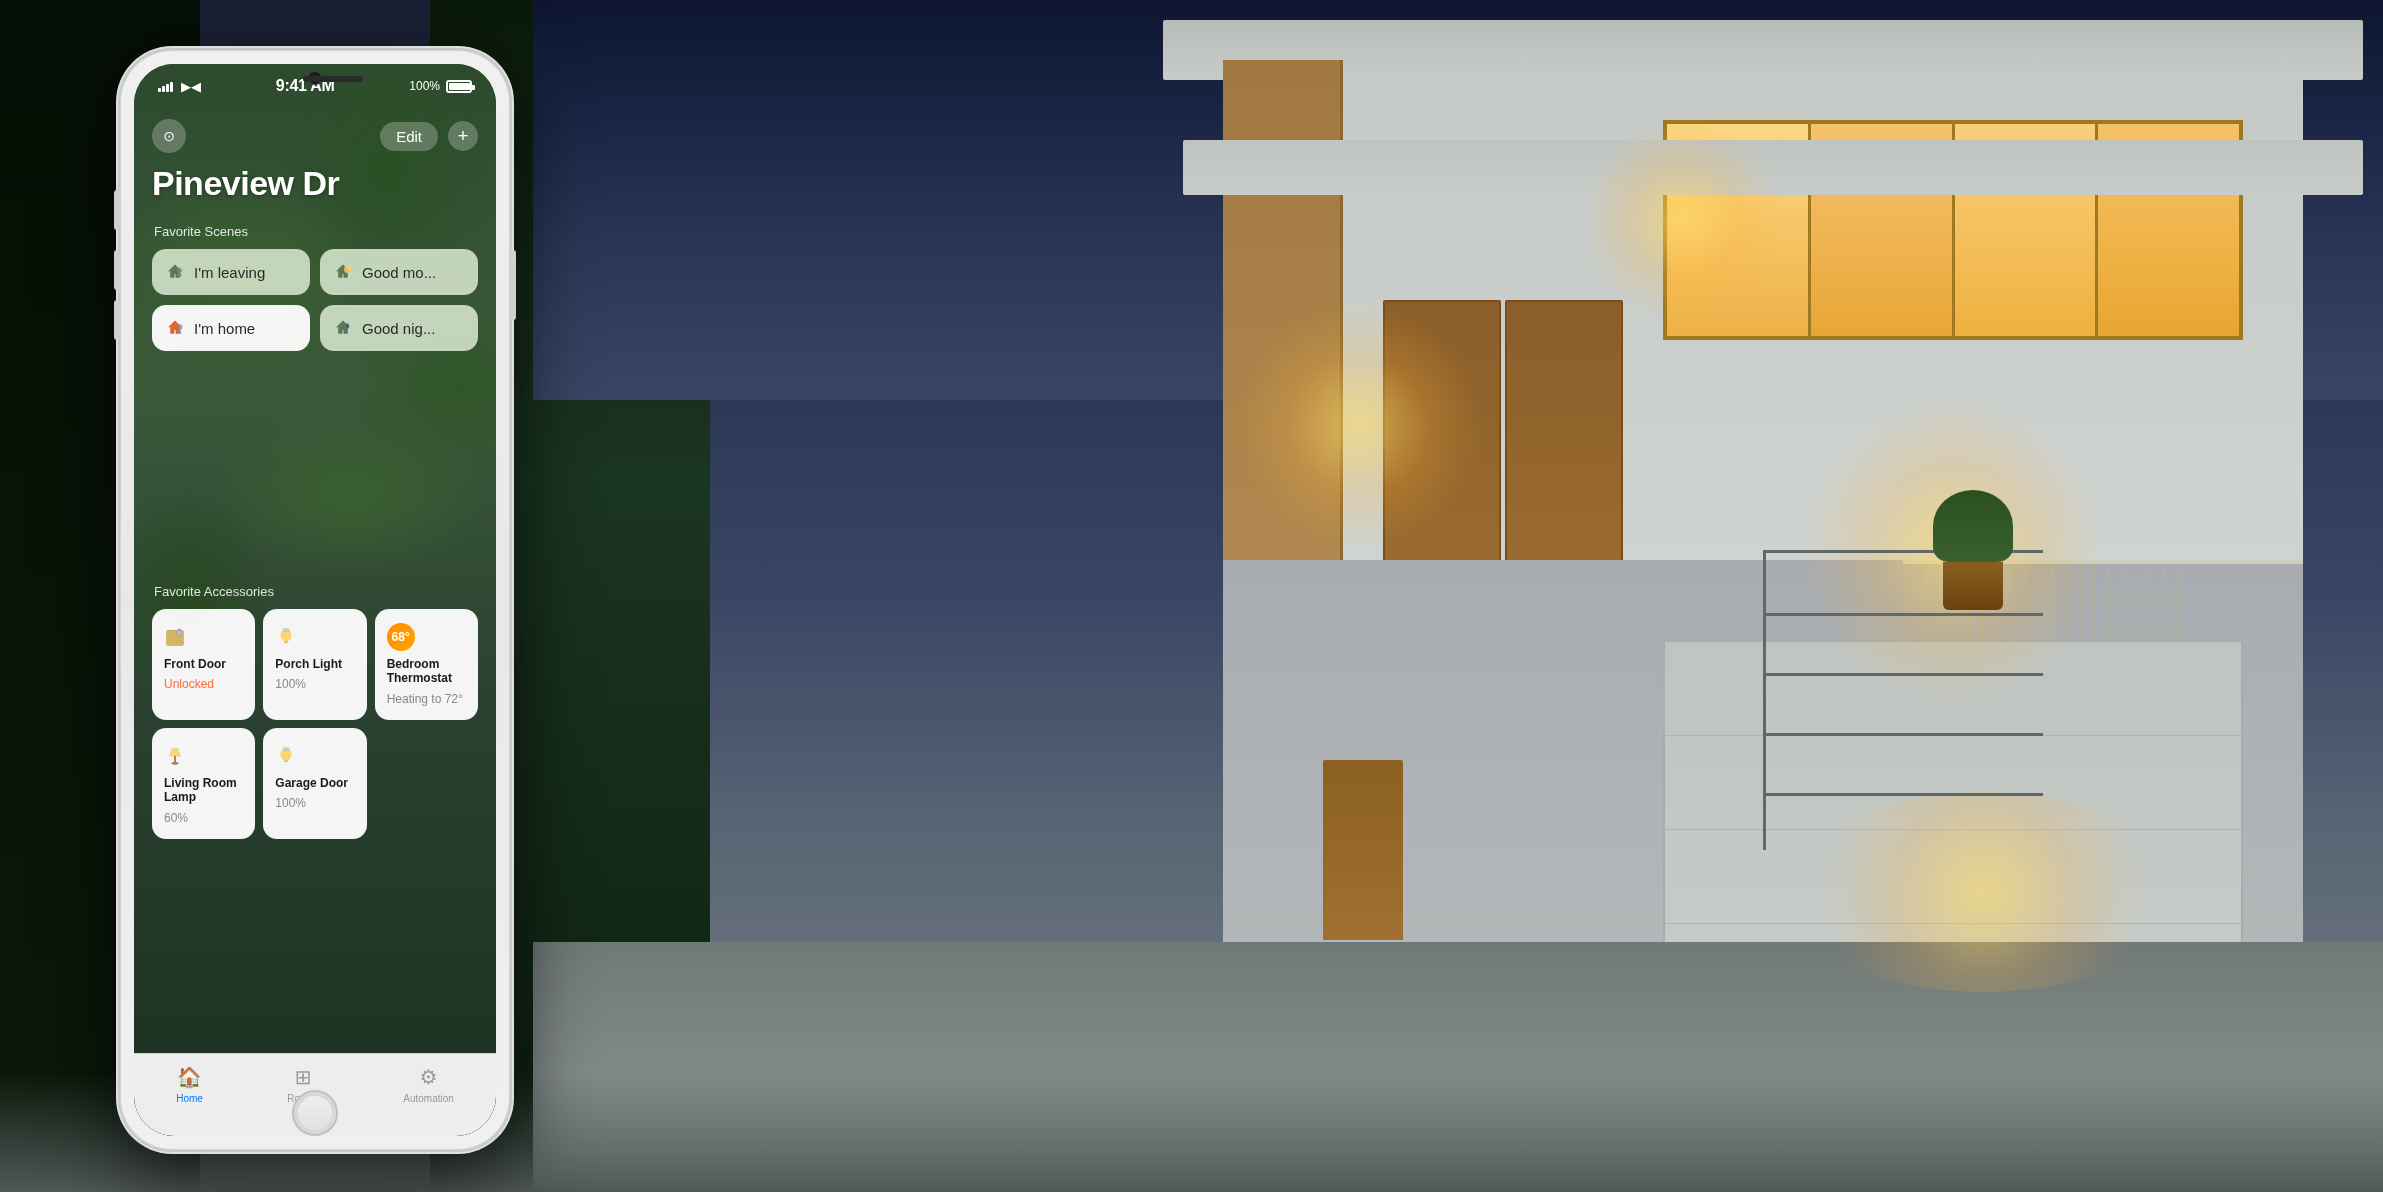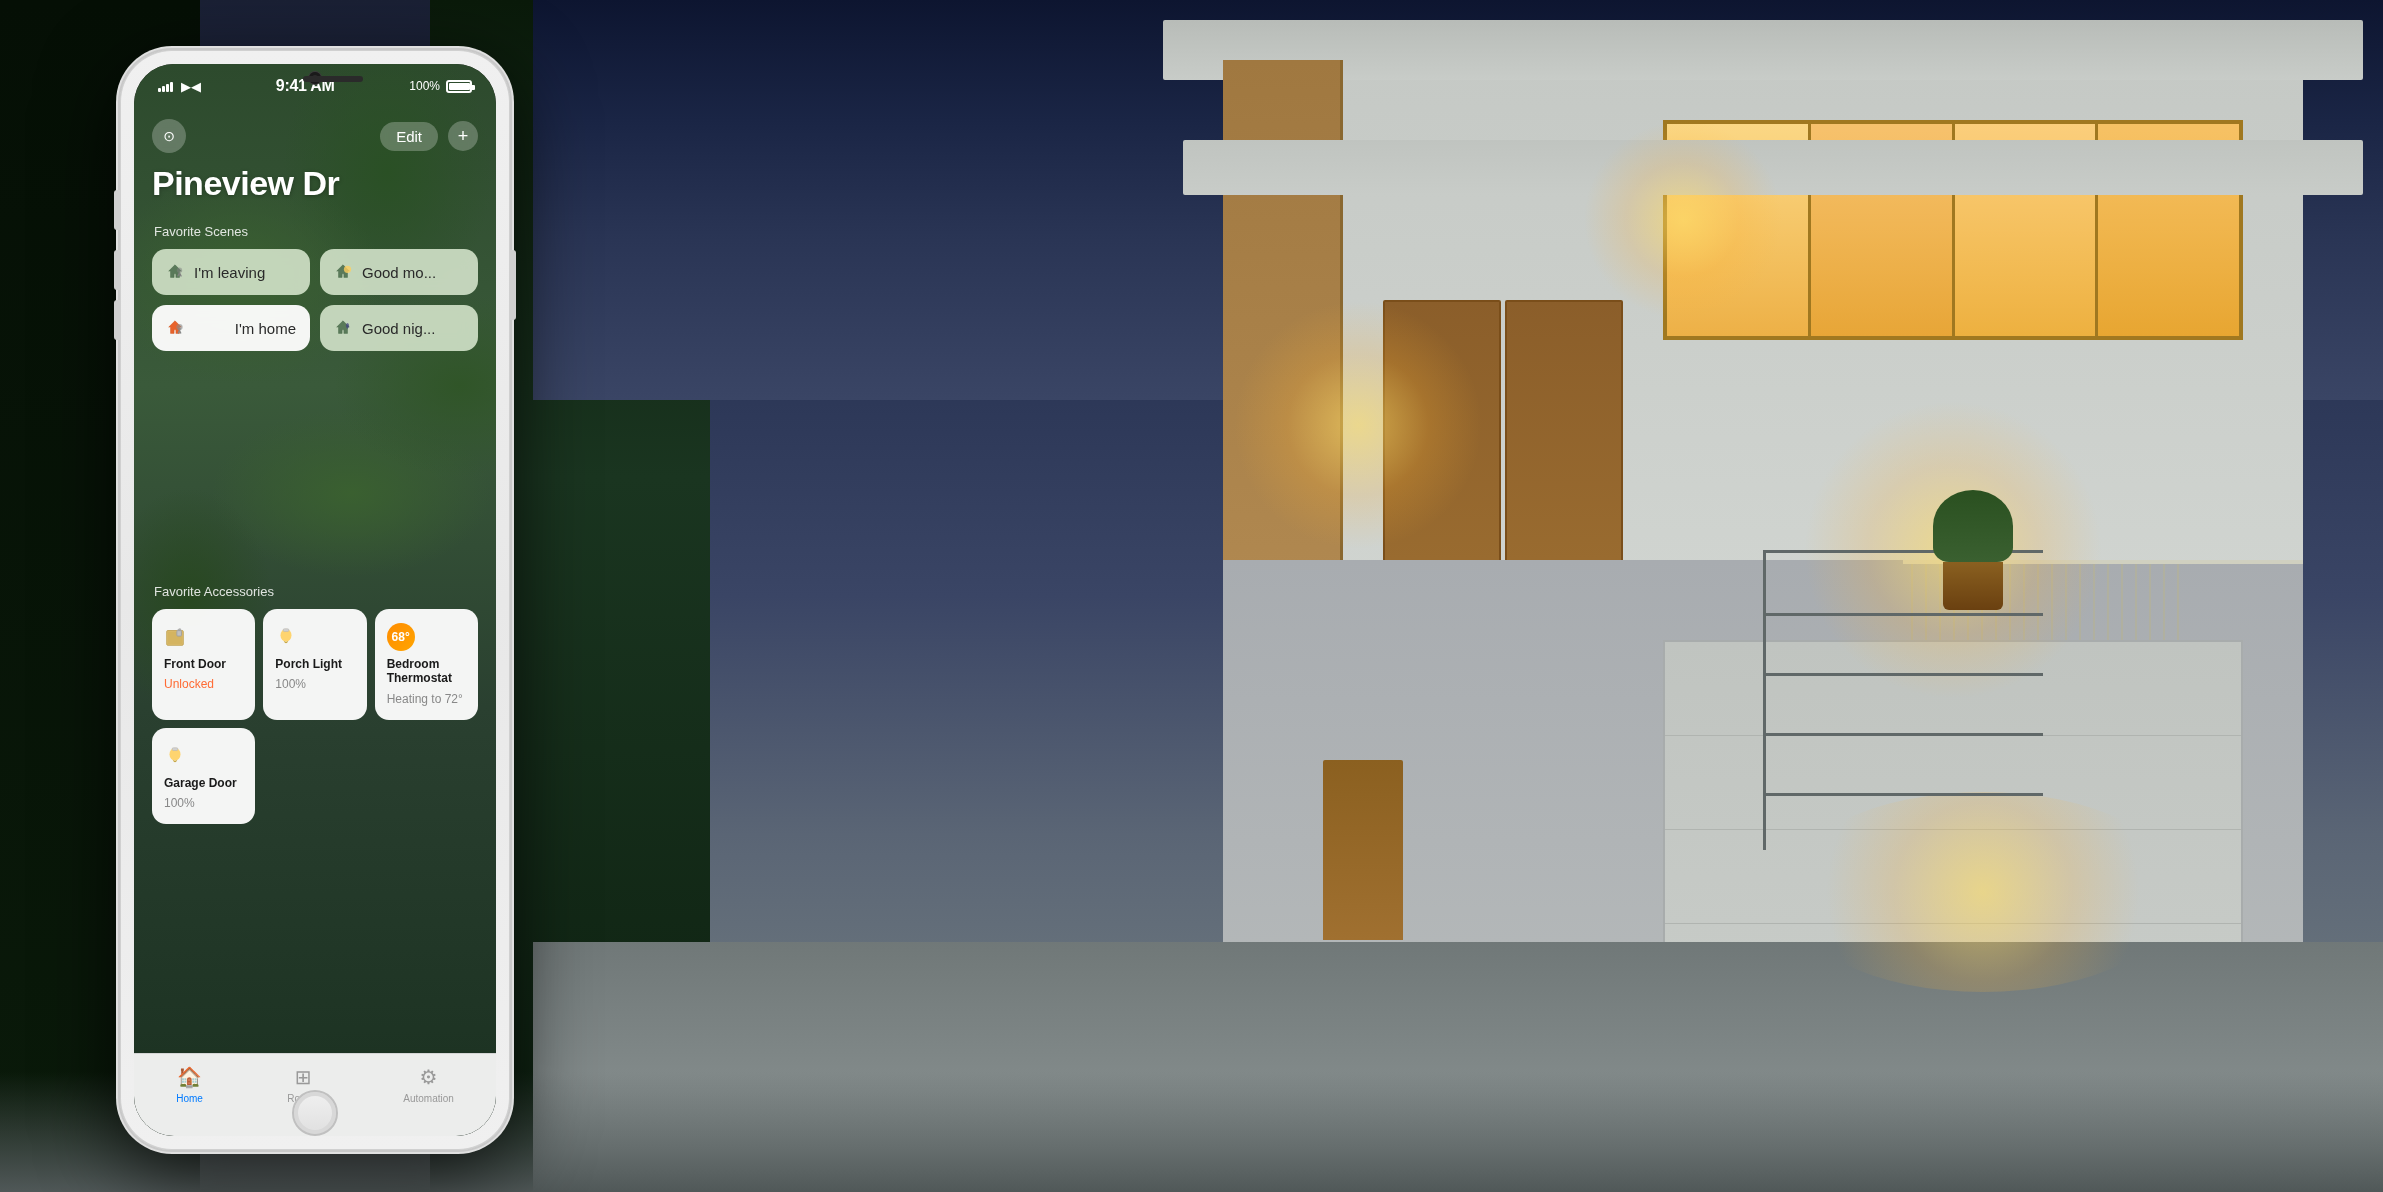--- a/index.html
+++ b/index.html
@@ -263,21 +263,20 @@
       border-radius: 14px;
       padding: 14px 14px;
       display: flex;
       align-items: center;
       gap: 10px;
       backdrop-filter: blur(8px);
     }
 
     .scene-card.active {
       background: rgba(255, 255, 255, 0.95);
-      justify-content: space-between;
     }
 
     .scene-label {
       font-size: 15px;
       font-weight: 500;
       color: #2a2a2a;
     }
 
     
     .accessories-section {
@@ -671,20 +670,33 @@
           </div>
 
           <div class="accessory-card active">
             <div class="acc-icon">
               <div class="thermo-badge">68°</div>
             </div>
             <div class="acc-name">Bedroom Thermostat</div>
             <div class="acc-status on">Heating to 72°</div>
           </div>
 
+          <div class="accessory-card active">
+            <div class="acc-icon">
+              <svg width="22" height="22" viewBox="0 0 24 24" fill="none">
+
+                <path d="M6 12 L9 4 L15 4 L18 12 Z" fill="#FFD060" opacity="0.85" stroke="#d0b040" stroke-width="0.5"></path>
+
+                <line x1="12" y1="12" x2="12" y2="20" stroke="#a08040" stroke-width="2"></line>
+                <ellipse cx="12" cy="20" rx="4" ry="1.5" fill="#a08040"></ellipse>
+              </svg>
+            </div>
+            <div class="acc-name">Living Room Lamp</div>
+            <div class="acc-status on">60%</div>
+          </div>
 
           <div class="accessory-card active">
             <div class="acc-icon">
               <svg width="22" height="22" viewBox="0 0 24 24" fill="none">
                 <ellipse cx="12" cy="10" rx="6" ry="7" fill="#FFD060" opacity="0.9"></ellipse>
                 <path d="M10 17 Q12 20 14 17" fill="#e0c060" stroke="#c0a040" stroke-width="1"></path>
                 <rect x="9" y="3" width="6" height="3" rx="1" fill="#d0d0d0" stroke="#b0b0b0" stroke-width="0.5"></rect>
               </svg>
             </div>
             <div class="acc-name">Garage Door</div>

